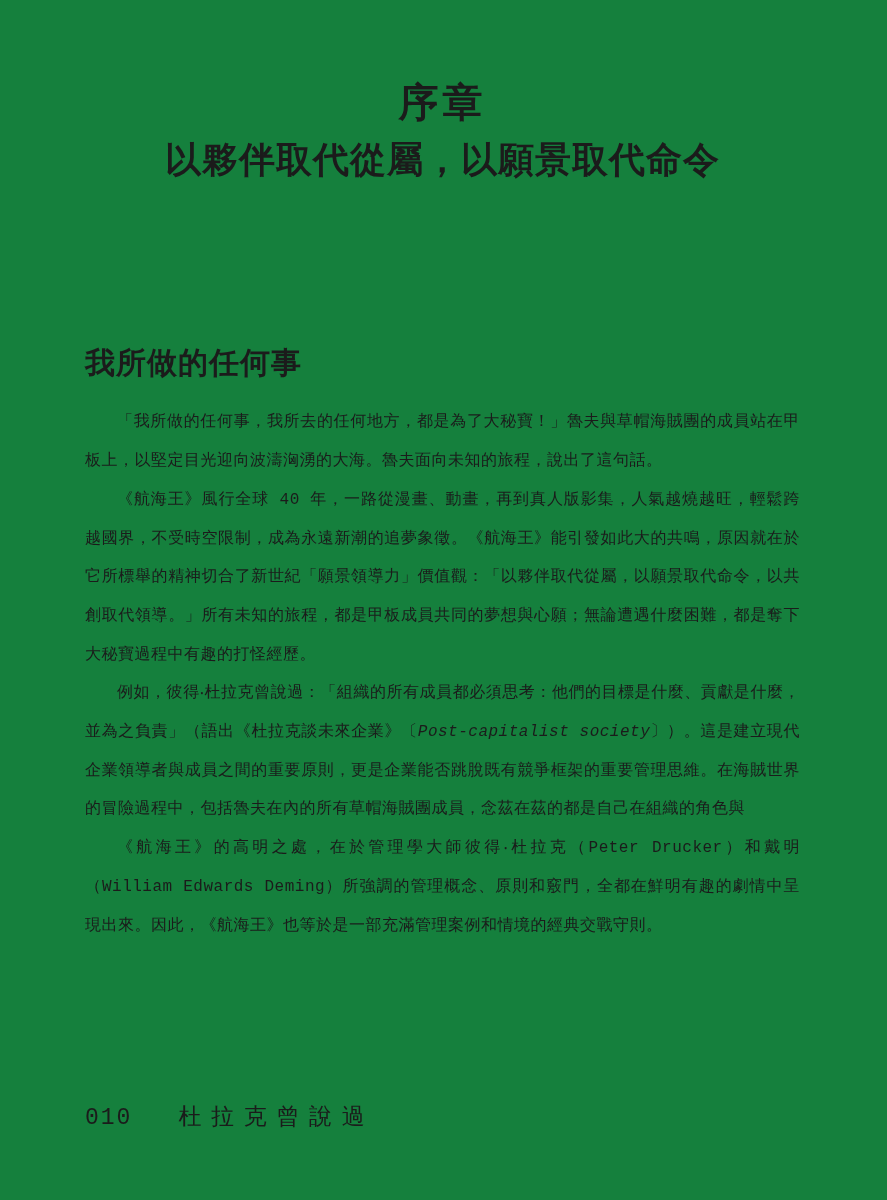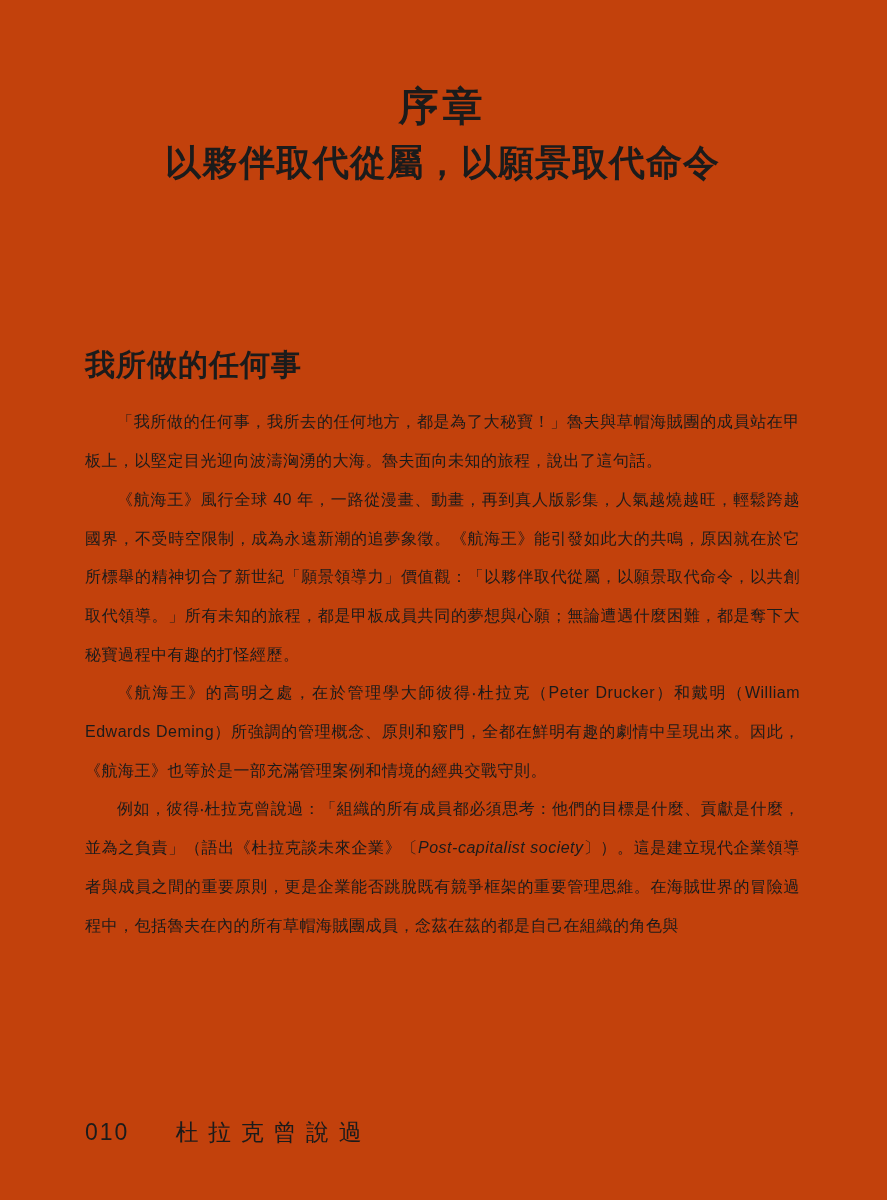--- a/index.html
+++ b/index.html
@@ -5,23 +5,23 @@
   html, body {
     margin: 0;
     padding: 0;
     background: #e8e8e8;
   }
   .page {
     position: relative;
     width: 887px;
     height: 1200px;
     margin: 0 auto;
-    background: #c2410c;
+    background: #15803d;
     color: #1b1b1b;
-    font-family: Liberation Sans, sans-serif;
+    font-family: Liberation Mono, monospace;
     box-sizing: border-box;
     padding: 82px 87px 0 85px;
     overflow: hidden;
   }
   .chapter-header {
     text-align: center;
   }
   .chapter-title {
     margin: 0;
     font-size: 40px;
@@ -53,21 +53,21 @@
     text-align: justify;
     text-indent: 2em;
     letter-spacing: 0.5px;
   }
   .latin-italic {
     font-style: italic;
   }
   .page-footer {
     position: absolute;
     left: 85px;
-    bottom: 52px;
+    bottom: 68px;
     display: flex;
     align-items: baseline;
     font-size: 23px;
     color: #1b1b1b;
     margin-top: 32px;
   }
   .page-number {
     letter-spacing: 2px;
   }
   .book-series-title {
@@ -83,22 +83,22 @@
   <div class="chapter-header">
     <h1 class="chapter-title">序章</h1>
     <h2 class="chapter-subtitle">以夥伴取代從屬，以願景取代命令</h2>
   </div>
 
   <h3 class="section-heading">我所做的任何事</h3>
 
   <div class="body-block">
     <p class="body-para">「我所做的任何事，我所去的任何地方，都是為了大秘寶！」魯夫與草帽海賊團的成員站在甲板上，以堅定目光迎向波濤洶湧的大海。魯夫面向未知的旅程，說出了這句話。</p>
     <p class="body-para">《航海王》風行全球 40 年，一路從漫畫、動畫，再到真人版影集，人氣越燒越旺，輕鬆跨越國界，不受時空限制，成為永遠新潮的追夢象徵。《航海王》能引發如此大的共鳴，原因就在於它所標舉的精神切合了新世紀「願景領導力」價值觀：「以夥伴取代從屬，以願景取代命令，以共創取代領導。」所有未知的旅程，都是甲板成員共同的夢想與心願；無論遭遇什麼困難，都是奪下大秘寶過程中有趣的打怪經歷。</p>
+    <p class="body-para"><span>例如，彼得‧杜拉克曾說過：「組織的所有成員都必須思考：他們的目標是什麼、貢獻是什麼，並為之負責」（語出《杜拉克談未來企業》〔</span><em class="latin-italic">Post-capitalist society</em><span>〕）。這是建立現代企業領導者與成員之間的重要原則，更是企業能否跳脫既有競爭框架的重要管理思維。在海賊世界的冒險過程中，包括魯夫在內的所有草帽海賊團成員，念茲在茲的都是自己在組織的角色與</span></p>
     <p class="body-para">《航海王》的高明之處，在於管理學大師彼得‧杜拉克（Peter Drucker）和戴明（William Edwards Deming）所強調的管理概念、原則和竅門，全都在鮮明有趣的劇情中呈現出來。因此，《航海王》也等於是一部充滿管理案例和情境的經典交戰守則。</p>
-    <p class="body-para"><span>例如，彼得‧杜拉克曾說過：「組織的所有成員都必須思考：他們的目標是什麼、貢獻是什麼，並為之負責」（語出《杜拉克談未來企業》〔</span><em class="latin-italic">Post-capitalist society</em><span>〕）。這是建立現代企業領導者與成員之間的重要原則，更是企業能否跳脫既有競爭框架的重要管理思維。在海賊世界的冒險過程中，包括魯夫在內的所有草帽海賊團成員，念茲在茲的都是自己在組織的角色與</span></p>
   </div>
 
   <div class="page-footer">
     <span class="page-number">010</span>
     <span class="book-series-title">杜拉克曾說過</span>
   </div>
 
 </div>
 
 </body></html>

